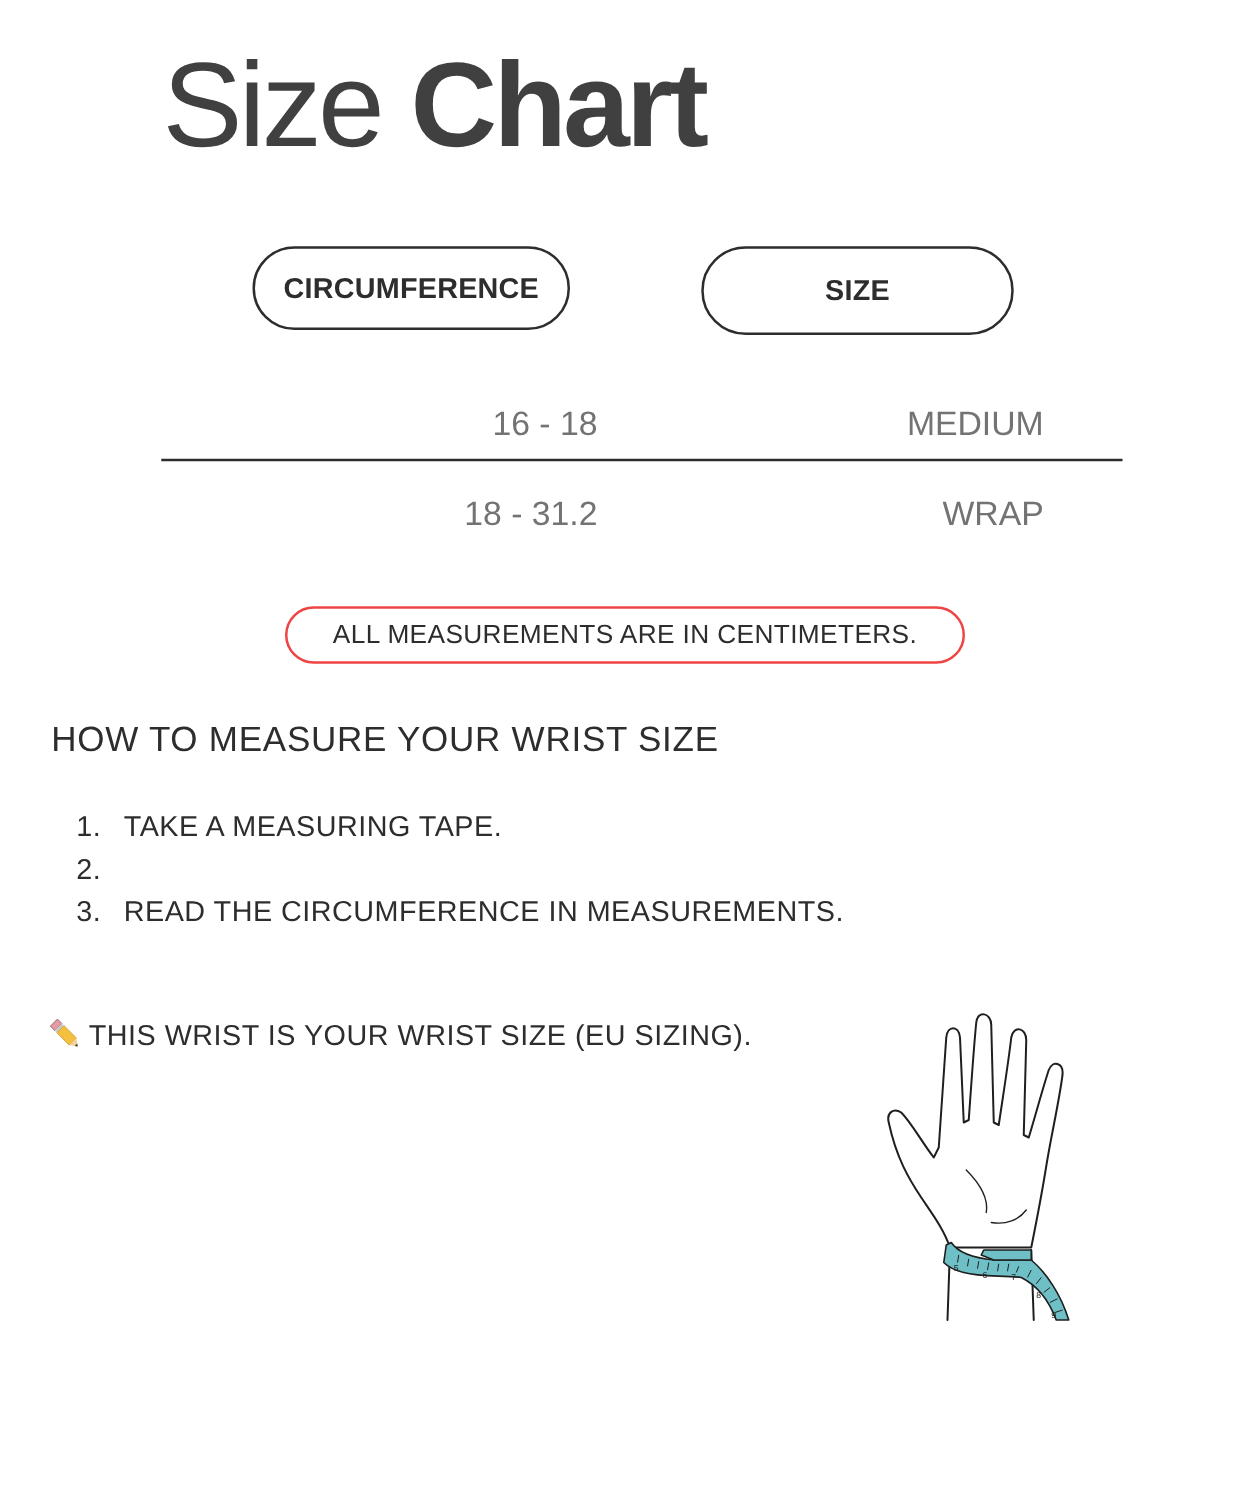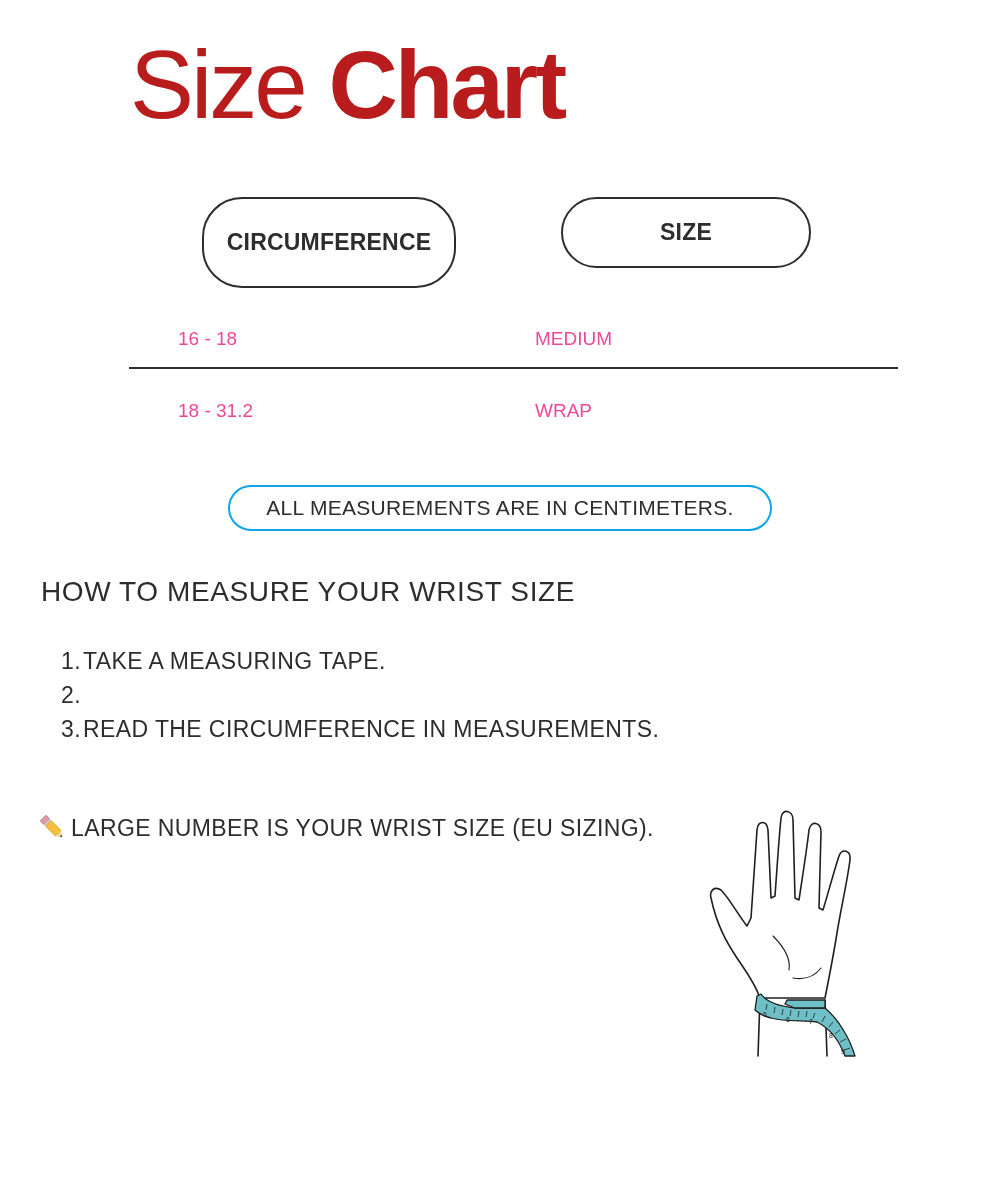--- a/index.html
+++ b/index.html
@@ -1,64 +1,64 @@
 <!DOCTYPE html>
 <html><head>
   <meta charset="utf-8">
   <style>
     * { box-sizing: border-box; margin: 0; padding: 0; }
     html, body { width: 1000px; height: 1200px; background: #ffffff; overflow: hidden; }
     body { position: relative; color: #2d2d2d; font-family: "Liberation Sans", sans-serif; }
 
     .title {
       position: absolute; left: 130px; top: 30px;
-      font-size: 96px; line-height: 110px; letter-spacing: -3px; color: #b91c1c;
+      font-size: 96px; line-height: 110px; letter-spacing: -3px; color: #404040;
       white-space: nowrap;
     }
     .title .light { font-weight: 400; }
     .title .bold { font-weight: 700; }
 
     .pill {
       position: absolute; border: 2px solid #2d2d2d; border-radius: 40px;
       display: flex; align-items: center; justify-content: center;
       font-weight: 700; font-size: 23px; color: #2d2d2d; letter-spacing: 0.2px;
     }
-    .pill-circ { left: 202px; top: 197px; width: 254px; height: 91px; }
+    .pill-circ { left: 202px; top: 197px; width: 254px; height: 67px; }
     .pill-size { left: 561px; top: 197px; width: 250px; height: 71px; }
 
     .cell {
-      position: absolute; font-size: 19px; color: #ec4899; text-align: left;
+      position: absolute; font-size: 27px; color: #737373; text-align: right;
       width: 300px; line-height: 32px;
     }
     .col-a { left: 178px; }
     .col-b { left: 535px; }
     .row-1 { top: 323px; }
     .row-2 { top: 395px; }
 
     .divider {
       position: absolute; left: 129px; top: 367px; width: 769px; height: 2px;
       background: #2d2d2d;
     }
 
     .note {
       position: absolute; left: 228px; top: 485px; width: 544px; height: 46px;
-      border: 2px solid #0ea5e9; border-radius: 24px;
+      border: 2px solid #ef4444; border-radius: 24px;
       display: flex; align-items: center; justify-content: center;
       font-size: 21px; color: #2d2d2d; letter-spacing: 0.3px;
     }
 
     .howto-title {
       position: absolute; left: 41px; top: 576px;
       font-size: 28px; letter-spacing: 0.6px; color: #2d2d2d; white-space: nowrap;
     }
 
     .steps { position: absolute; left: 41px; top: 644px; width: 960px; list-style: none; }
     .step { display: flex; font-size: 23px; line-height: 34px; letter-spacing: 0.4px; color: #2d2d2d; }
     .step-num { width: 42px; text-align: right; padding-right: 2px; flex-shrink: 0; }
-    .step-text { white-space: pre-line; }
+    .step-text { white-space: pre-line; margin-left: 16px; }
 
     .tip {
       position: absolute; left: 39px; top: 814px;
       font-size: 23px; letter-spacing: 0.4px; color: #2d2d2d; white-space: nowrap;
       display: flex; align-items: center;
     }
     .pencil { display: inline-block; width: 28px; height: 28px; margin-right: 4px; }
 
     .hand { position: absolute; left: 705px; top: 808px; width: 160px; height: 250px; }
   </style>
@@ -100,21 +100,21 @@
 <div class="tip">
   <svg class="pencil" viewBox="0 0 28 28">
     <g transform="rotate(-45 14 14)">
       <rect x="10" y="0" width="8" height="5" fill="#e79aa6" stroke="#7a5a5a" stroke-width="0.6"></rect>
       <rect x="10" y="5" width="8" height="2.5" fill="#c9c9c9"></rect>
       <rect x="10" y="7.5" width="8" height="14" fill="#f5c040" stroke="#c9961a" stroke-width="0.6"></rect>
       <polygon points="10,21.5 18,21.5 14,27" fill="#f2d3a0"></polygon>
       <polygon points="12.6,25 15.4,25 14,27" fill="#3a3a3a"></polygon>
     </g>
   </svg>
-  <span>LARGE NUMBER IS YOUR WRIST SIZE (EU SIZING).</span>
+  <span>THIS WRIST IS YOUR WRIST SIZE (EU SIZING).</span>
 </div>
 
 <svg class="hand" viewBox="0 0 160 250">
   <g fill="#ffffff" stroke="#1f1f1f" stroke-width="1.6" stroke-linejoin="round" stroke-linecap="round">
 
     <path d="M55,190
              C50,175 40,162 32,150
              C22,135 12,118 6,90
              C4,82 10,78 16,82
              C24,90 32,105 42,118

